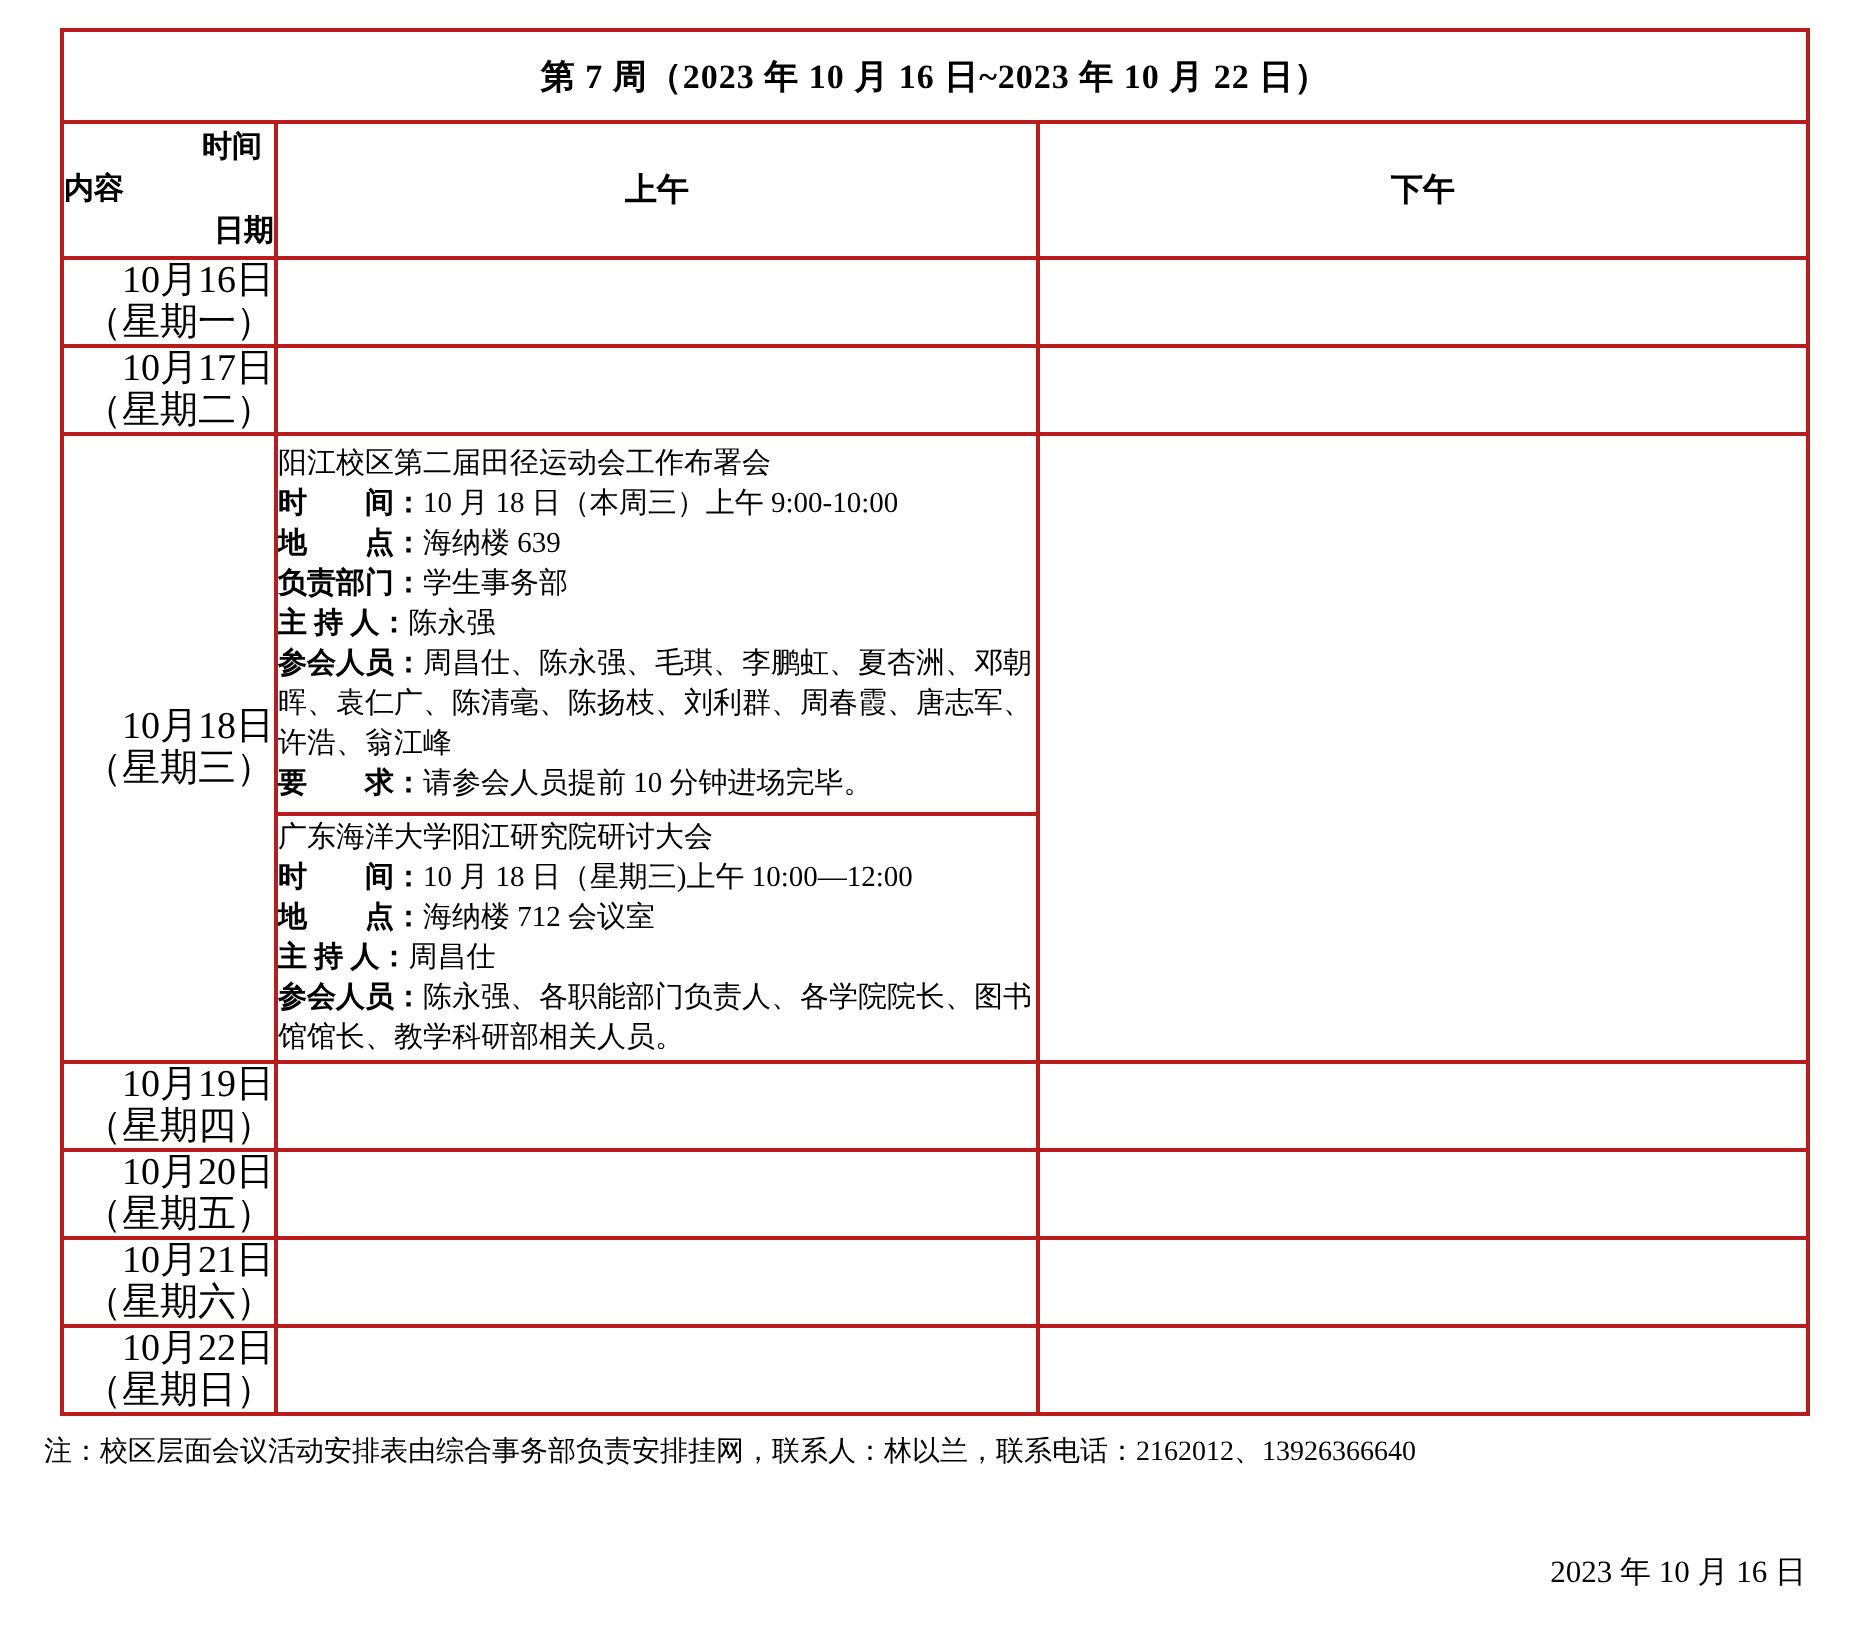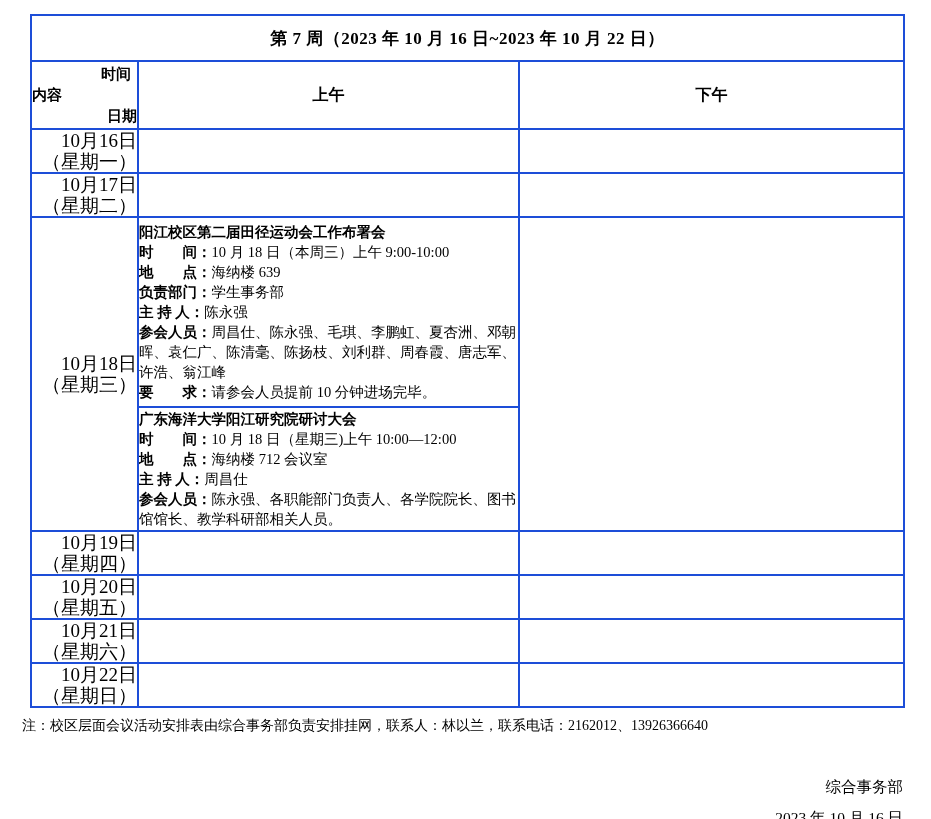--- a/index.html
+++ b/index.html
@@ -8,21 +8,21 @@
     background:#ffffff; color:#000000;
     font-family:"Liberation Serif","DejaVu Serif",serif;
   }
   .sheet { padding:14px 28px 0 30px; }
 
   table.schedule {
     border-collapse:collapse; table-layout:fixed;
     width:873px;
   }
   table.schedule td {
-    border:2px solid #1d4ed8;
+    border:2px solid #b91c1c;
     padding:0; vertical-align:middle;
     overflow:hidden;
   }
 
   .title-cell {
     text-align:center; font-weight:bold; font-size:17px;
     letter-spacing:0.5px;
   }
 
   .corner-cell { padding:2px 6px; font-weight:bold; font-size:15px; line-height:21px; }
@@ -31,21 +31,21 @@
   .corner-date { text-align:right; padding-left:16px; }
 
   .colhead { text-align:center; font-weight:bold; font-size:16px; }
 
   .date-cell { text-align:right; font-size:19px; line-height:21px; }
 
   .meeting-cell {
     vertical-align:top; padding:2px 8px 0 8px;
     font-size:14.5px; line-height:20px;
   }
-  .m-title { font-weight:bold; }
+  .m-title { font-weight:normal; }
   .m-line { }
   .m-label { font-weight:bold; }
   .m-value { }
 
   .note {
     font-size:14px; margin:9px 0 0 -8px;
     white-space:nowrap;
   }
 
   .signature { text-align:right; font-size:15.5px; margin-top:36px; }
@@ -157,17 +157,16 @@
       </td>
       <td></td>
       <td></td>
     </tr>
   </tbody>
     </table>
 
   <div class="note">注：校区层面会议活动安排表由综合事务部负责安排挂网，联系人：林以兰，联系电话：2162012、13926366640</div>
 
   <div class="signature">
-    <div>综合事务部</div>
     <div>2023 年 10 月 16 日</div>
   </div>
 
 </div>
 
 </body></html>

